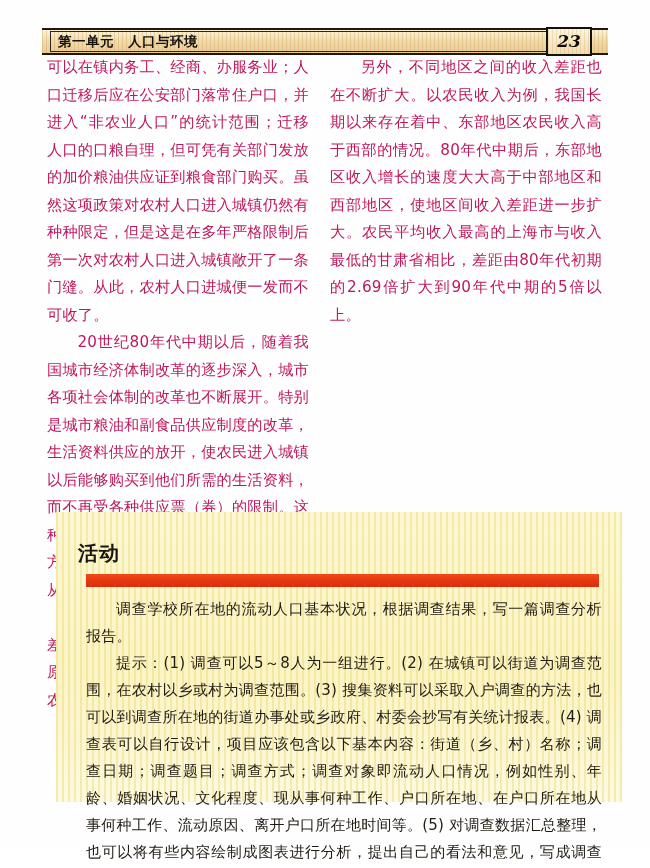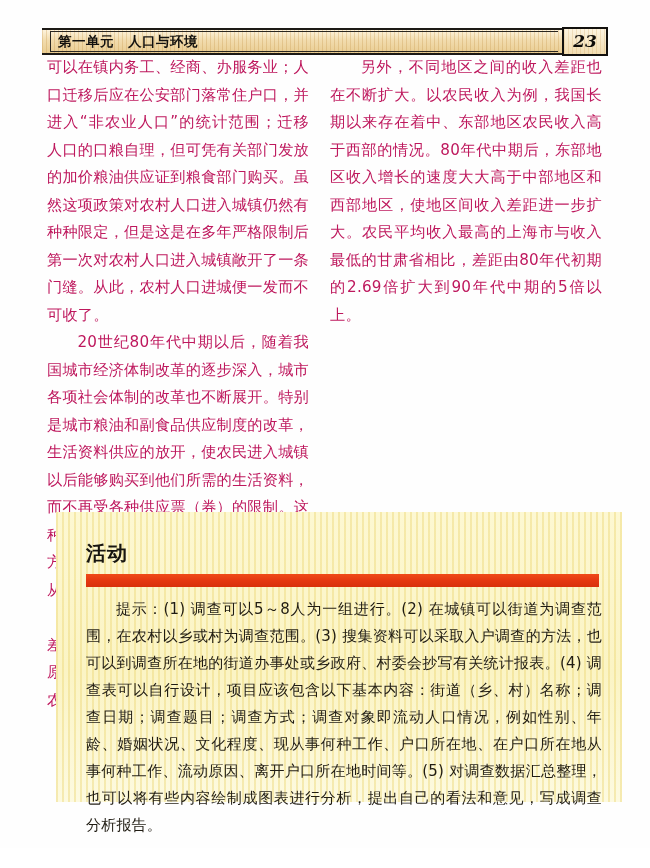--- a/index.html
+++ b/index.html
@@ -61,21 +61,21 @@
     line-height: 21px;
     font-family: "DejaVu Sans", "Liberation Sans", sans-serif;
     font-size: 13.5px;
     font-weight: bold;
     color: #13110e;
     letter-spacing: 0.5px;
     white-space: nowrap;
   }
   .page-number-box {
     position: absolute;
-    left: 562px;
+    left: 546px;
     top: 27px;
     width: 46px;
     height: 29px;
     border: 2px solid #13110e;
     box-sizing: border-box;
     background:
       repeating-linear-gradient(90deg,
         rgba(198,150,74,0.22) 0px,
         rgba(198,150,74,0.22) 1px,
         rgba(255,255,255,0.00) 1px,
@@ -125,21 +125,21 @@
     background:
       repeating-linear-gradient(90deg,
         rgba(236,215,120,0.45) 0px,
         rgba(236,215,120,0.45) 2px,
         rgba(255,252,224,0.00) 2px,
         rgba(255,252,224,0.00) 6px),
       linear-gradient(180deg, #fdf8d2 0%, #fbf4c4 55%, #fdfae0 100%);
   }
   .activity-title {
     position: absolute;
-    left: 30px;
+    left: 22px;
     top: 28px;
     font-family: "DejaVu Sans", "Liberation Sans", sans-serif;
     font-size: 20px;
     font-weight: bold;
     color: #17150f;
     letter-spacing: 1px;
   }
   .activity-rule {
     position: absolute;
     left: 30px;
@@ -186,17 +186,18 @@
   </div>
 
   <div class="col right">
     <p class="indent">另外，不同地区之间的收入差距也在不断扩大。以农民收入为例，我国长期以来存在着中、东部地区农民收入高于西部的情况。80年代中期后，东部地区收入增长的速度大大高于中部地区和西部地区，使地区间收入差距进一步扩大。农民平均收入最高的上海市与收入最低的甘肃省相比，差距由80年代初期的2.69倍扩大到90年代中期的5倍以上。</p>
   </div>
 
   <div class="activity-box">
     <div class="activity-title">活动</div>
     <div class="activity-rule"></div>
     <div class="activity-body">
+      <p>调查学校所在地的流动人口基本状况，根据调查结果，写一篇调查分析报告。</p>
       <p>提示：(1) 调查可以5～8人为一组进行。(2) 在城镇可以街道为调查范围，在农村以乡或村为调查范围。(3) 搜集资料可以采取入户调查的方法，也可以到调查所在地的街道办事处或乡政府、村委会抄写有关统计报表。(4) 调查表可以自行设计，项目应该包含以下基本内容：街道（乡、村）名称；调查日期；调查题目；调查方式；调查对象即流动人口情况，例如性别、年龄、婚姻状况、文化程度、现从事何种工作、户口所在地、在户口所在地从事何种工作、流动原因、离开户口所在地时间等。(5) 对调查数据汇总整理，也可以将有些内容绘制成图表进行分析，提出自己的看法和意见，写成调查分析报告。</p>
     </div>
   </div>
 
 </div>
 
 </body></html>

